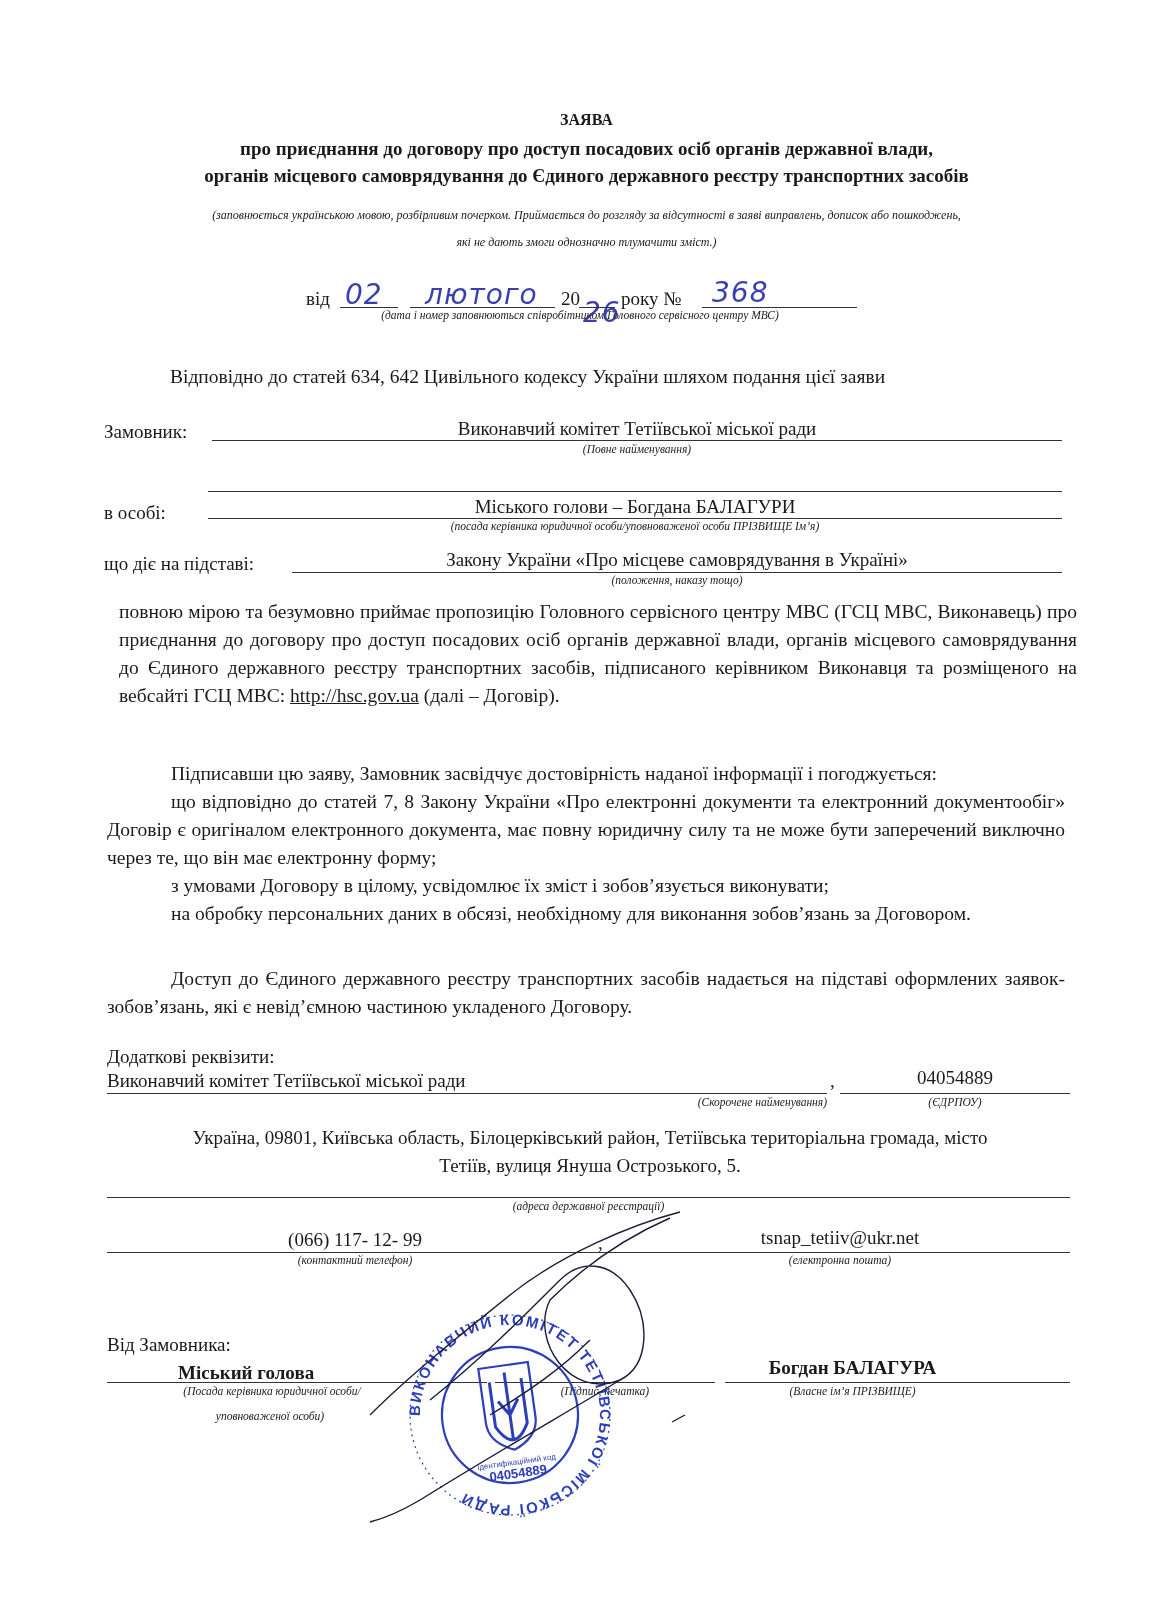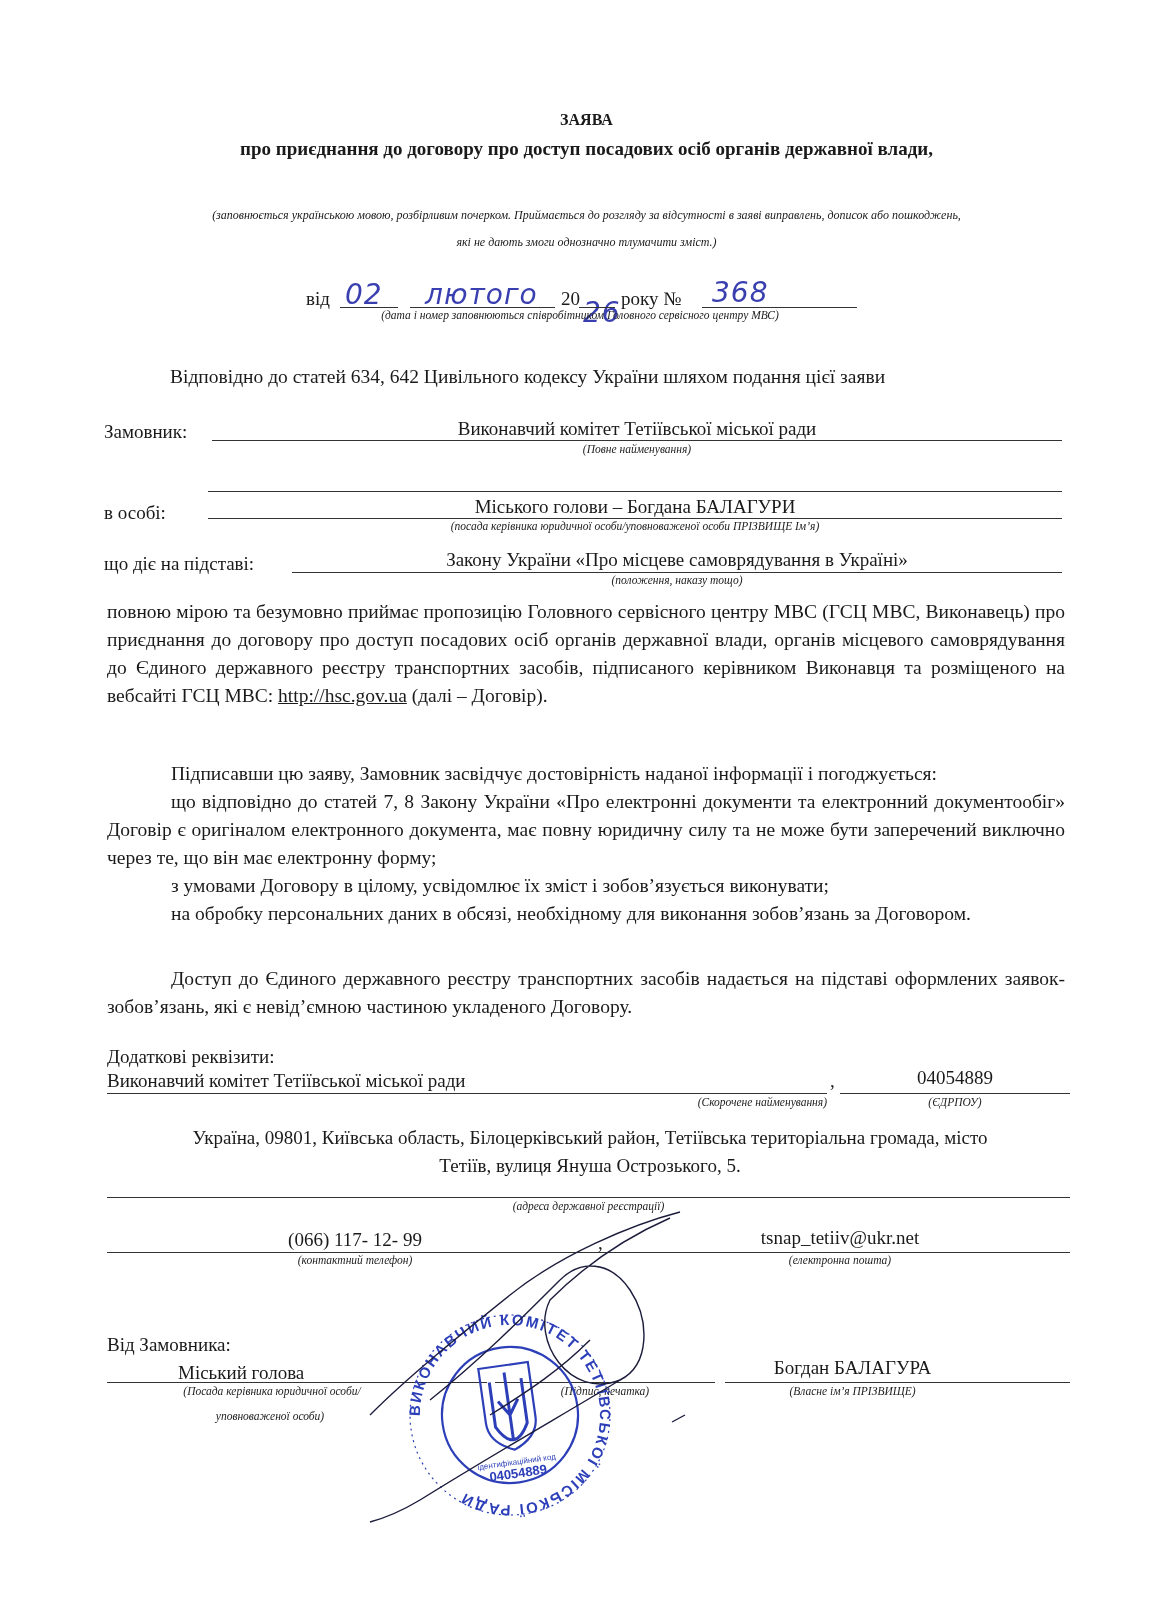--- a/index.html
+++ b/index.html
@@ -11,28 +11,29 @@
   .note { left: 0; width: 1173px; text-align: center; font-style: italic; font-size: 12px; line-height: 27px; top: 202px; }
   .line { position: absolute; height: 0; border-top: 1.3px solid #333; }
   .cap { position: absolute; font-style: italic; font-size: 11.5px; text-align: center; color: #222; }
   .txt { font-size: 19px; }
   .hand { font-family: "DejaVu Sans", sans-serif; font-style: italic; color: #3a3fb0; font-size: 28px; font-weight: 300; letter-spacing: 1px; }
   .para { position: absolute; left: 107px; width: 958px; font-size: 19.5px; line-height: 26px; text-align: justify; }
   .para p { margin: 0; }
   .indent { text-indent: 64px; }
   .link { text-decoration: underline; }
   .center { text-align: center; }
-  .bold { font-weight: normal; }
+  .bold { font-weight: bold; }
 </style>
 </head>
 <body>
 
 <div class="abs title">ЗАЯВА</div>
 <div class="abs subtitle">
   <div>про приєднання до договору про доступ посадових осіб органів державної влади,</div>
+  <div>органів місцевого самоврядування до Єдиного державного реєстру транспортних засобів</div>
 </div>
 <div class="abs note">
   <div>(заповнюється українською мовою, розбірливим почерком. Приймається до розгляду за відсутності в заяві виправлень, дописок або пошкоджень,</div>
   <div>які не дають змоги однозначно тлумачити зміст.)</div>
 </div>
 
 <div class="abs txt" style="left:306px; top:288px;">від</div>
 <div class="abs hand" style="left:345px; top:278px;">02</div>
 <div class="line" style="left:340px; top:307px; width:58px;"></div>
 <div class="abs hand" style="left:425px; top:278px;">лютого</div>
@@ -56,21 +57,21 @@
 <div class="abs txt" style="left:104px; top:502px;">в особі:</div>
 <div class="abs txt center" style="left:208px; top:496px; width:854px;">Міського голови – Богдана БАЛАГУРИ</div>
 <div class="line" style="left:208px; top:518px; width:854px;"></div>
 <div class="cap" style="left:208px; top:520px; width:854px;">(посада керівника юридичної особи/уповноваженої особи ПРІЗВИЩЕ Ім’я)</div>
 
 <div class="abs txt" style="left:104px; top:553px;">що діє на підставі:</div>
 <div class="abs txt center" style="left:292px; top:549px; width:770px;">Закону України «Про місцеве самоврядування в Україні»</div>
 <div class="line" style="left:292px; top:572px; width:770px;"></div>
 <div class="cap" style="left:292px; top:574px; width:770px;">(положення, наказу тощо)</div>
 
-<div class="para" style="top:598px; line-height:28px;">
+<div class="para" style="top:598px; line-height:28px;margin-left:12px;">
   <p><span>повною мірою та безумовно приймає пропозицію Головного сервісного центру МВС (ГСЦ МВС, Виконавець) про приєднання до договору про доступ посадових осіб органів державної влади, органів місцевого самоврядування до Єдиного державного реєстру транспортних засобів, підписаного керівником Виконавця та розміщеного на вебсайті ГСЦ МВС: </span><span class="link">http://hsc.gov.ua</span><span> (далі – Договір).</span></p>
 </div>
 
 <div class="para" style="top:760px; line-height:28px;">
   <p class="indent">Підписавши цю заяву, Замовник засвідчує достовірність наданої інформації і погоджується:</p>
   <p class="indent">що відповідно до статей 7, 8 Закону України «Про електронні документи та електронний документообіг» Договір є оригіналом електронного документа, має повну юридичну силу та не може бути заперечений виключно через те, що він має електронну форму;</p>
   <p class="indent">з умовами Договору в цілому, усвідомлює їх зміст і зобов’язується виконувати;</p>
   <p class="indent">на обробку персональних даних в обсязі, необхідному для виконання зобов’язань за Договором.</p>
 </div>
 

